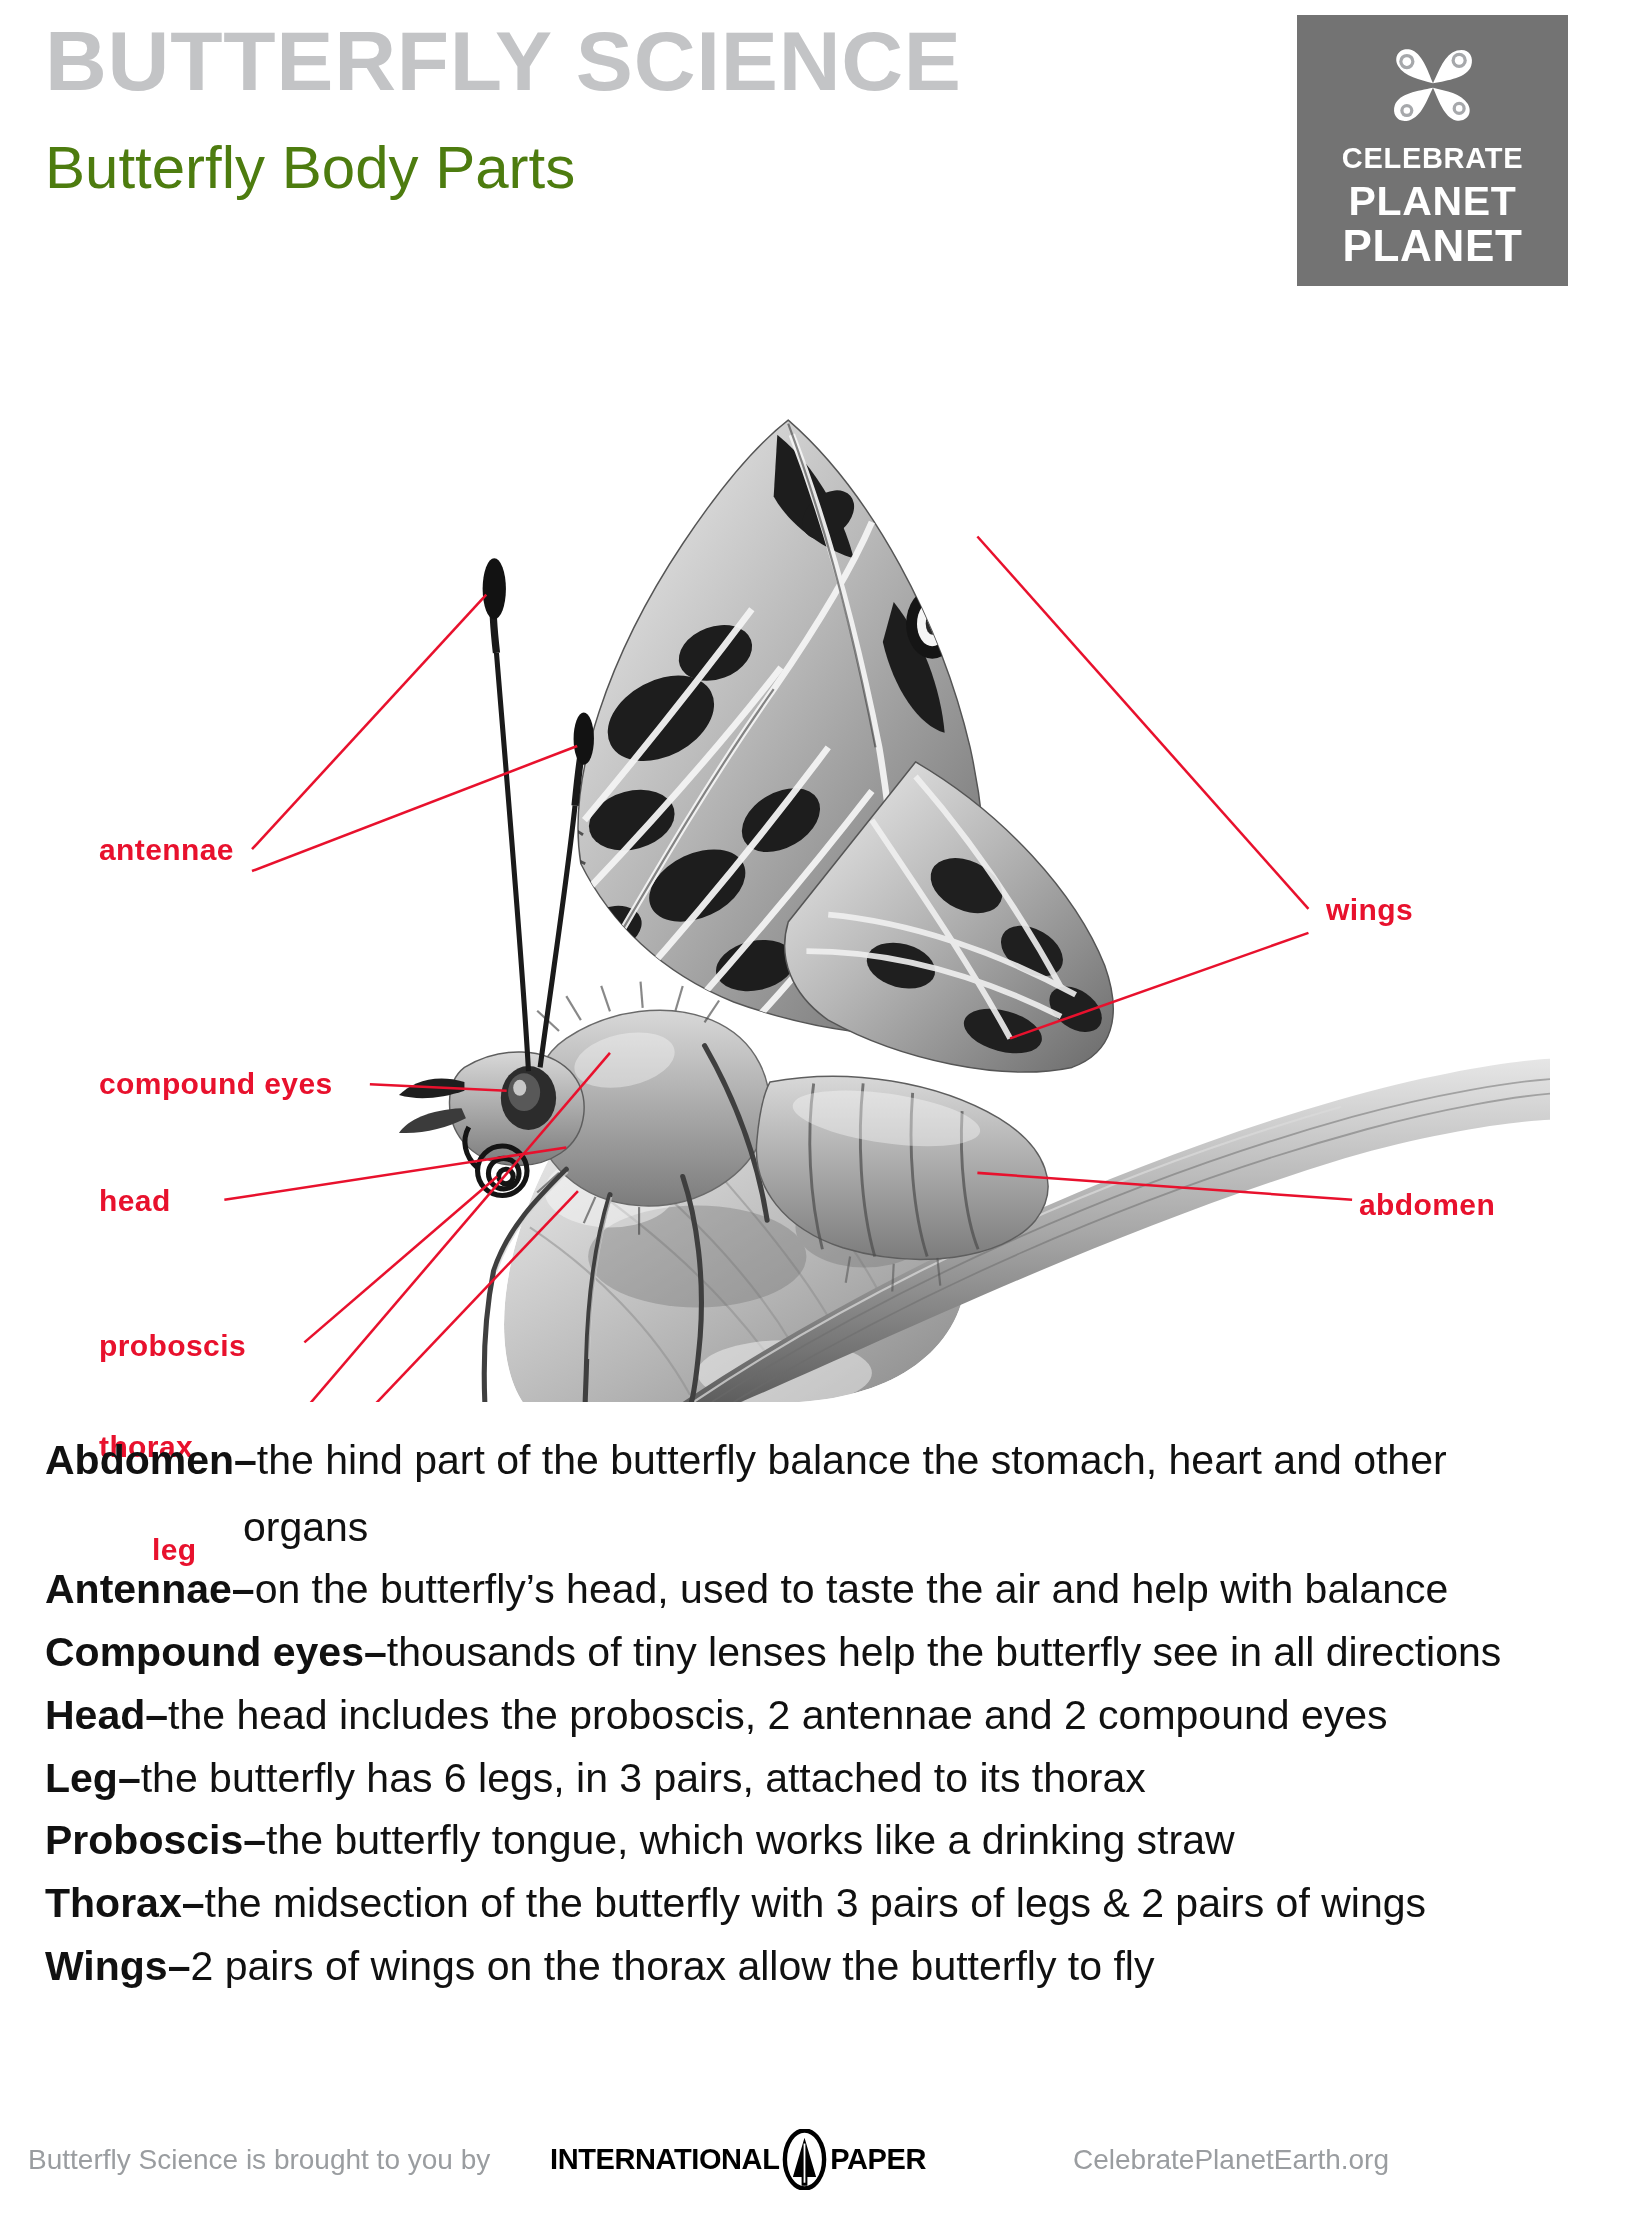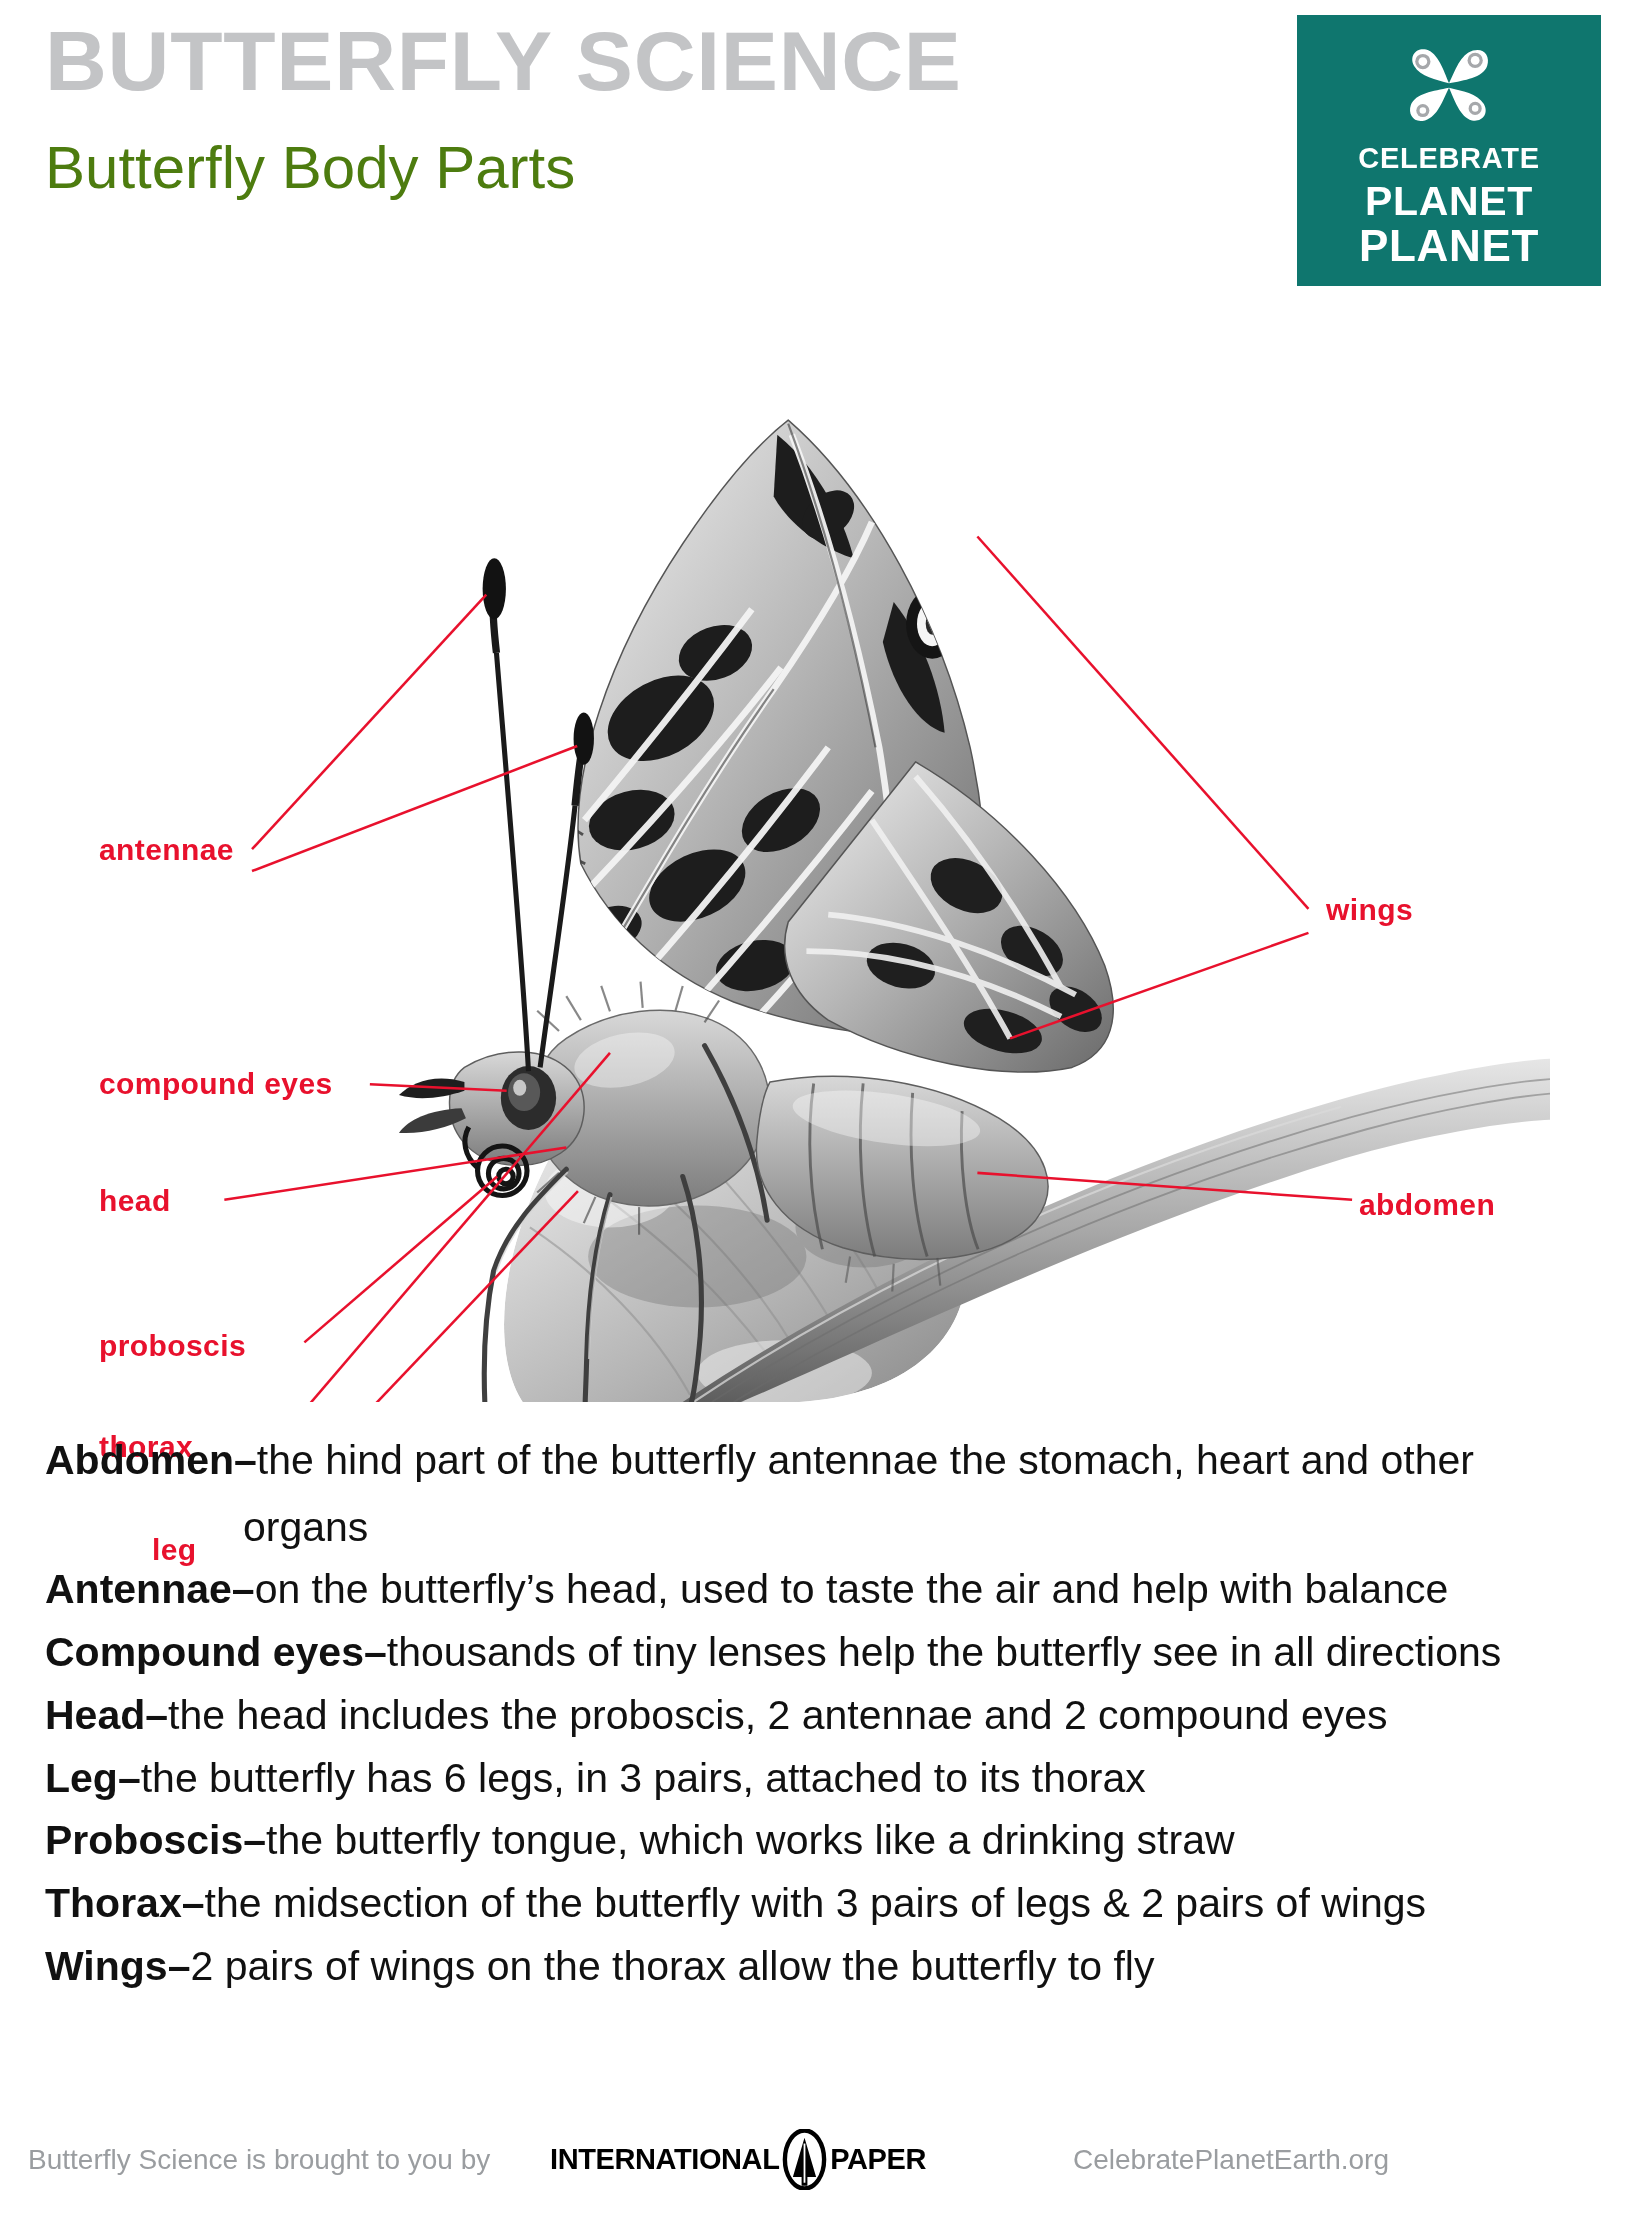--- a/index.html
+++ b/index.html
@@ -46,23 +46,23 @@
     color: #4d7c0f;
     line-height: 1;
     white-space: nowrap;
   }
 
   
   #logo-box {
     position: absolute;
     left: 1297px;
     top: 14.5px;
-    width: 304px;
+    width: 271px;
     height: 271px;
-    background: #0f766e;
+    background: #737373;
   }
   #logo-mark {
     position: absolute;
     left: 50%;
     top: 16px;
     transform: translateX(-50%);
     width: 109px;
     height: 109px;
   }
   .logo-text {
@@ -483,21 +483,21 @@
   <div class="dlabel" id="lbl-proboscis">proboscis</div>
   <div class="dlabel" id="lbl-thorax">thorax</div>
   <div class="dlabel" id="lbl-leg">leg</div>
   <div class="dlabel" id="lbl-wings">wings</div>
   <div class="dlabel" id="lbl-abdomen">abdomen</div>
 </div>
 
 <div id="definitions">
 
   <div class="def-row wrapped">
-    <span class="term">Abdomen</span><span class="term">–</span><span class="desc">the hind part of the butterfly antennae the stomach, heart and other</span>
+    <span class="term">Abdomen</span><span class="term">–</span><span class="desc">the hind part of the butterfly balance the stomach, heart and other</span>
     <span class="desc def-indent">organs</span>
   </div>
 
   <div class="def-row">
     <span class="term">Antennae</span><span class="term">–</span><span class="desc">on the butterfly’s head, used to taste the air and help with balance</span>
   </div>
 
   <div class="def-row">
     <span class="term">Compound eyes</span><span class="term">–</span><span class="desc">thousands of tiny lenses help the butterfly see in all directions</span>
   </div>

